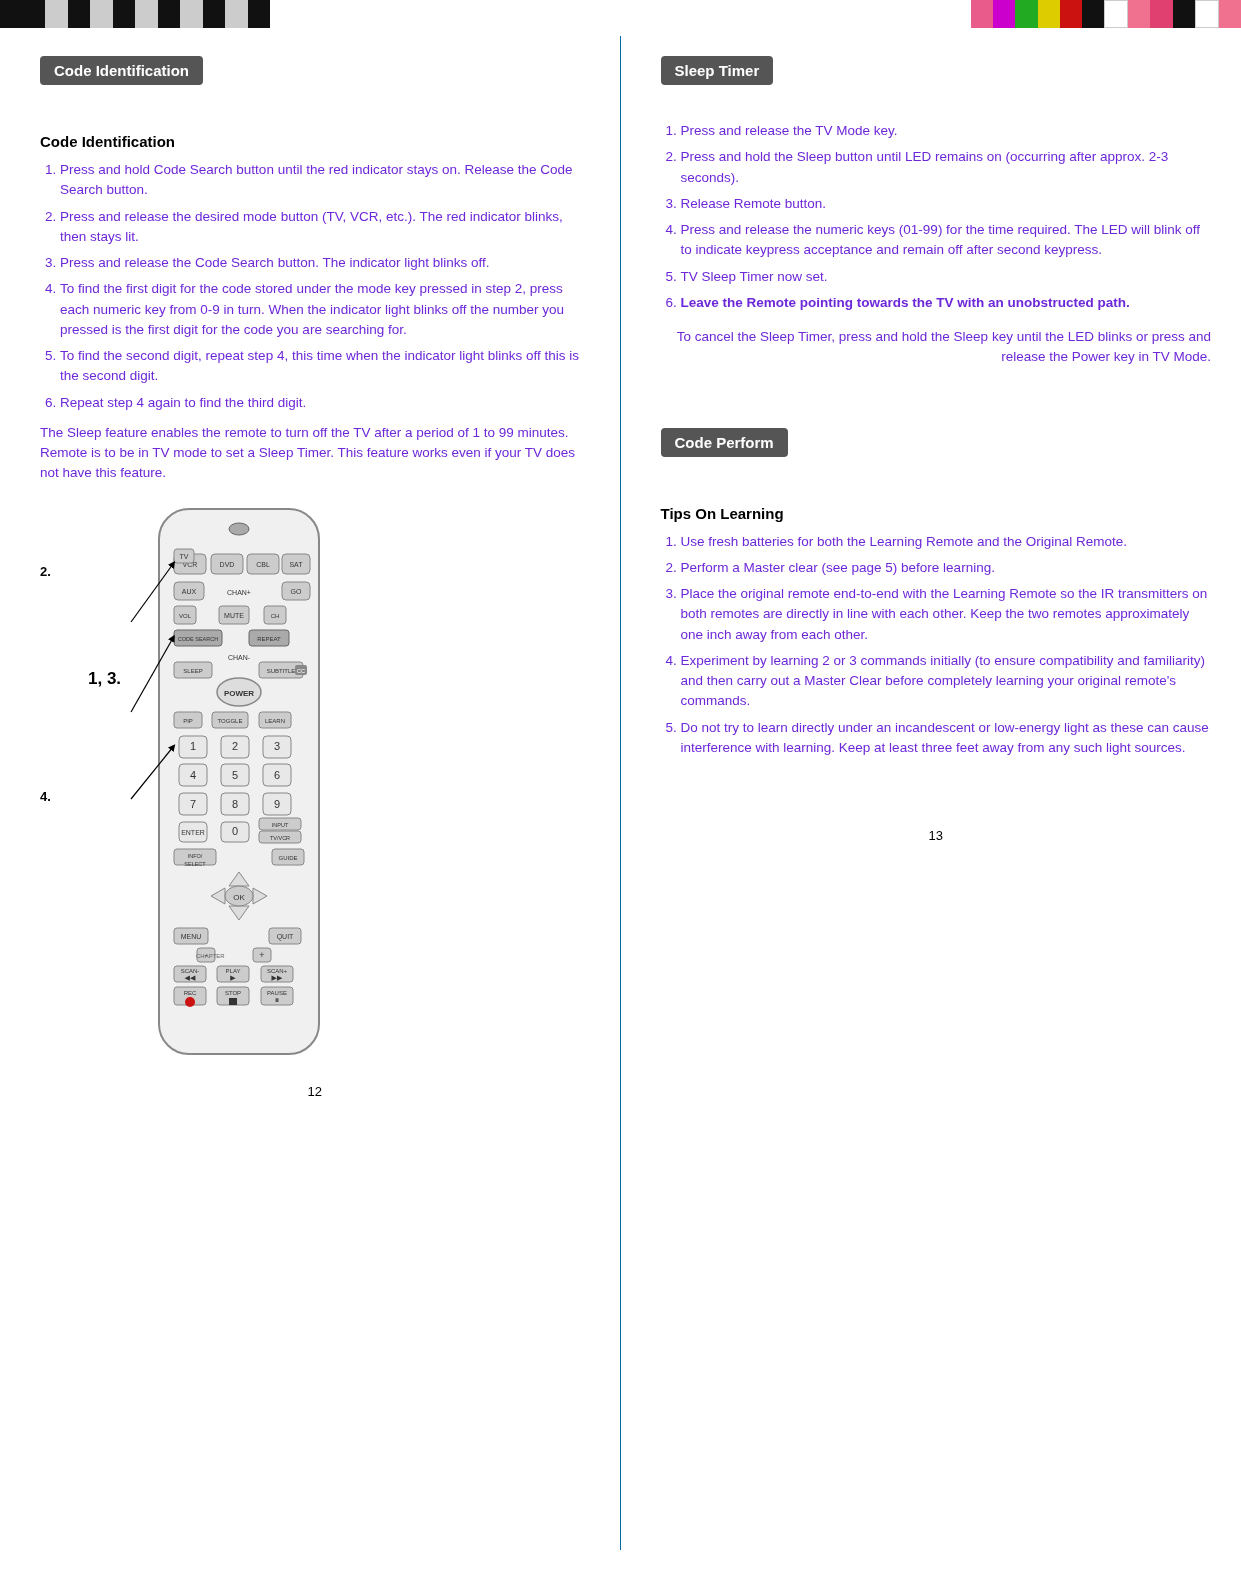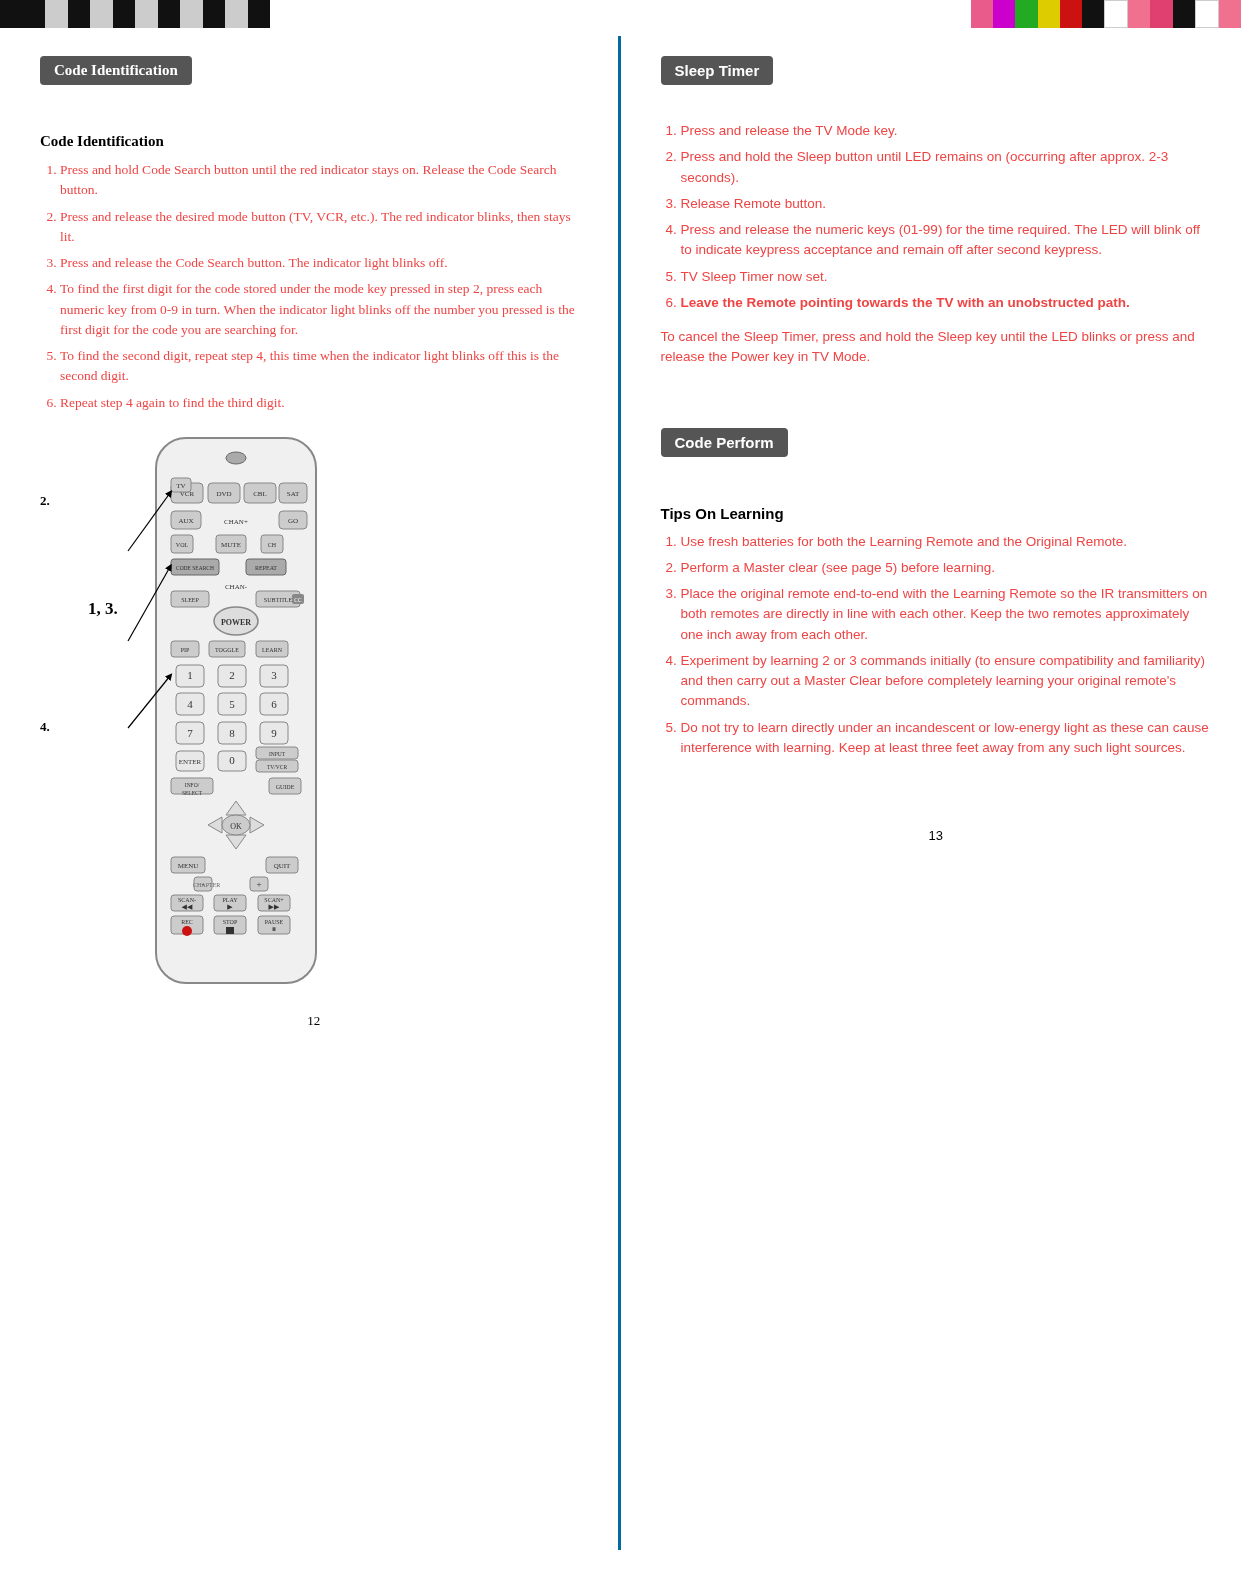--- a/index.html
+++ b/index.html
@@ -29,22 +29,21 @@
       display: flex;
       height: 28px;
       width: 270px;
     }
     .bar { flex: 1; }
 
     
     .left-col {
       width: 50%;
       padding: 20px 30px 20px 40px;
-      border-right: 3px solid #0369a1;
-      font-family: Liberation Serif, serif;
+      border-right: 1px solid #0369a1;
     }
 
     
     .right-col {
       width: 50%;
       padding: 20px 30px 20px 40px;
     }
 
     
     .section-header {
@@ -64,21 +63,21 @@
     
     .subsection-title {
       font-size: 15px;
       font-weight: bold;
       margin-bottom: 10px;
     }
 
     .section-body {
       font-size: 13.5px;
       line-height: 1.5;
-      color: #ef4444;
+      color: #6d28d9;
     }
 
     ol {
       padding-left: 20px;
       margin-bottom: 10px;
     }
     ol li {
       margin-bottom: 6px;
       line-height: 1.5;
     }
@@ -155,20 +154,21 @@
 
     <ol class="section-body">
       <li><span>Press and hold Code Search button until the red indicator stays on. Release the Code Search button.</span></li>
       <li><span>Press and release the desired mode button (TV, VCR, etc.). The red indicator blinks, then stays lit.</span></li>
       <li><span>Press and release the Code Search button. The indicator light blinks off.</span></li>
       <li><span>To find the first digit for the code stored under the mode key pressed in step 2, press each numeric key from 0-9 in turn. When the indicator light blinks off the number you pressed is the first digit for the code you are searching for.</span></li>
       <li><span>To find the second digit, repeat step 4, this time when the indicator light blinks off this is the second digit.</span></li>
       <li><span>Repeat step 4 again to find the third digit.</span></li>
     </ol>
 
+    <p class="body-text section-body">The Sleep feature enables the remote to turn off the TV after a period of 1 to 99 minutes. Remote is to be in TV mode to set a Sleep Timer. This feature works even if your TV does not have this feature.</p>
 
     <div class="remote-container">
 
       <div style="display:flex;flex-direction:column;margin-right:8px;padding-top:60px;">
         <div style="font-size:13px;font-weight:bold;margin-bottom:90px;">2.</div>
         <div style="font-size:17px;font-weight:bold;margin-bottom:100px;margin-left:48px;">1, 3.</div>
         <div style="font-size:13px;font-weight:bold;">4.</div>
       </div>
 
       <svg width="220" height="560" viewBox="0 0 220 560" xmlns="http://www.w3.org/2000/svg">
@@ -335,21 +335,21 @@
 
       <ol class="section-body" style="margin-top:18px;">
         <li><span>Press and release the TV Mode key.</span></li>
         <li><span>Press and hold the Sleep button until LED remains on (occurring after approx. 2-3 seconds).</span></li>
         <li><span>Release Remote button.</span></li>
         <li><span>Press and release the numeric keys (01-99) for the time required. The LED will blink off to indicate keypress acceptance and remain off after second keypress.</span></li>
         <li><span>TV Sleep Timer now set.</span></li>
         <li><span class="bold-item">Leave the Remote pointing towards the TV with an unobstructed path.</span></li>
       </ol>
 
-      <p class="body-text section-body" style="margin-top:14px;">To cancel the Sleep Timer, press and hold the Sleep key until the LED blinks or press and release the Power key in TV Mode.</p>
+      <p class="body-text section-body" style="margin-top:14px;text-align:right;">To cancel the Sleep Timer, press and hold the Sleep key until the LED blinks or press and release the Power key in TV Mode.</p>
     </div>
 
     <div style="margin-top:60px;">
       <div class="section-header-wrapper">
         <span class="section-header">Code  Perform</span>
       </div>
 
       <div class="subsection-title section-top-gap">Tips On Learning</div>
 
       <ol class="section-body">

